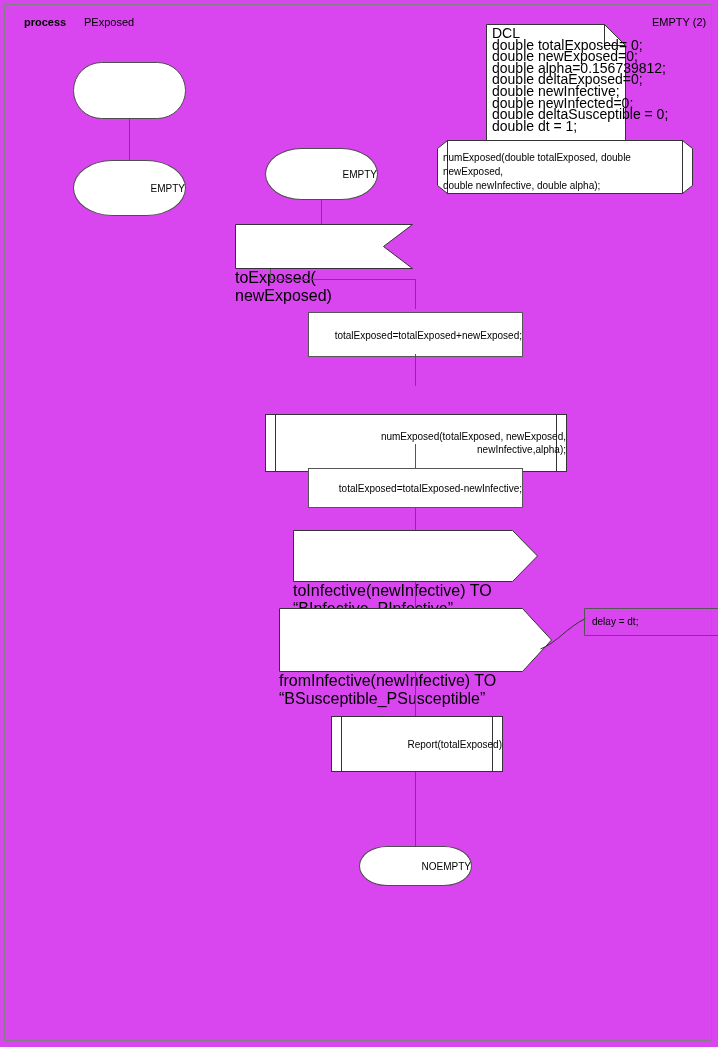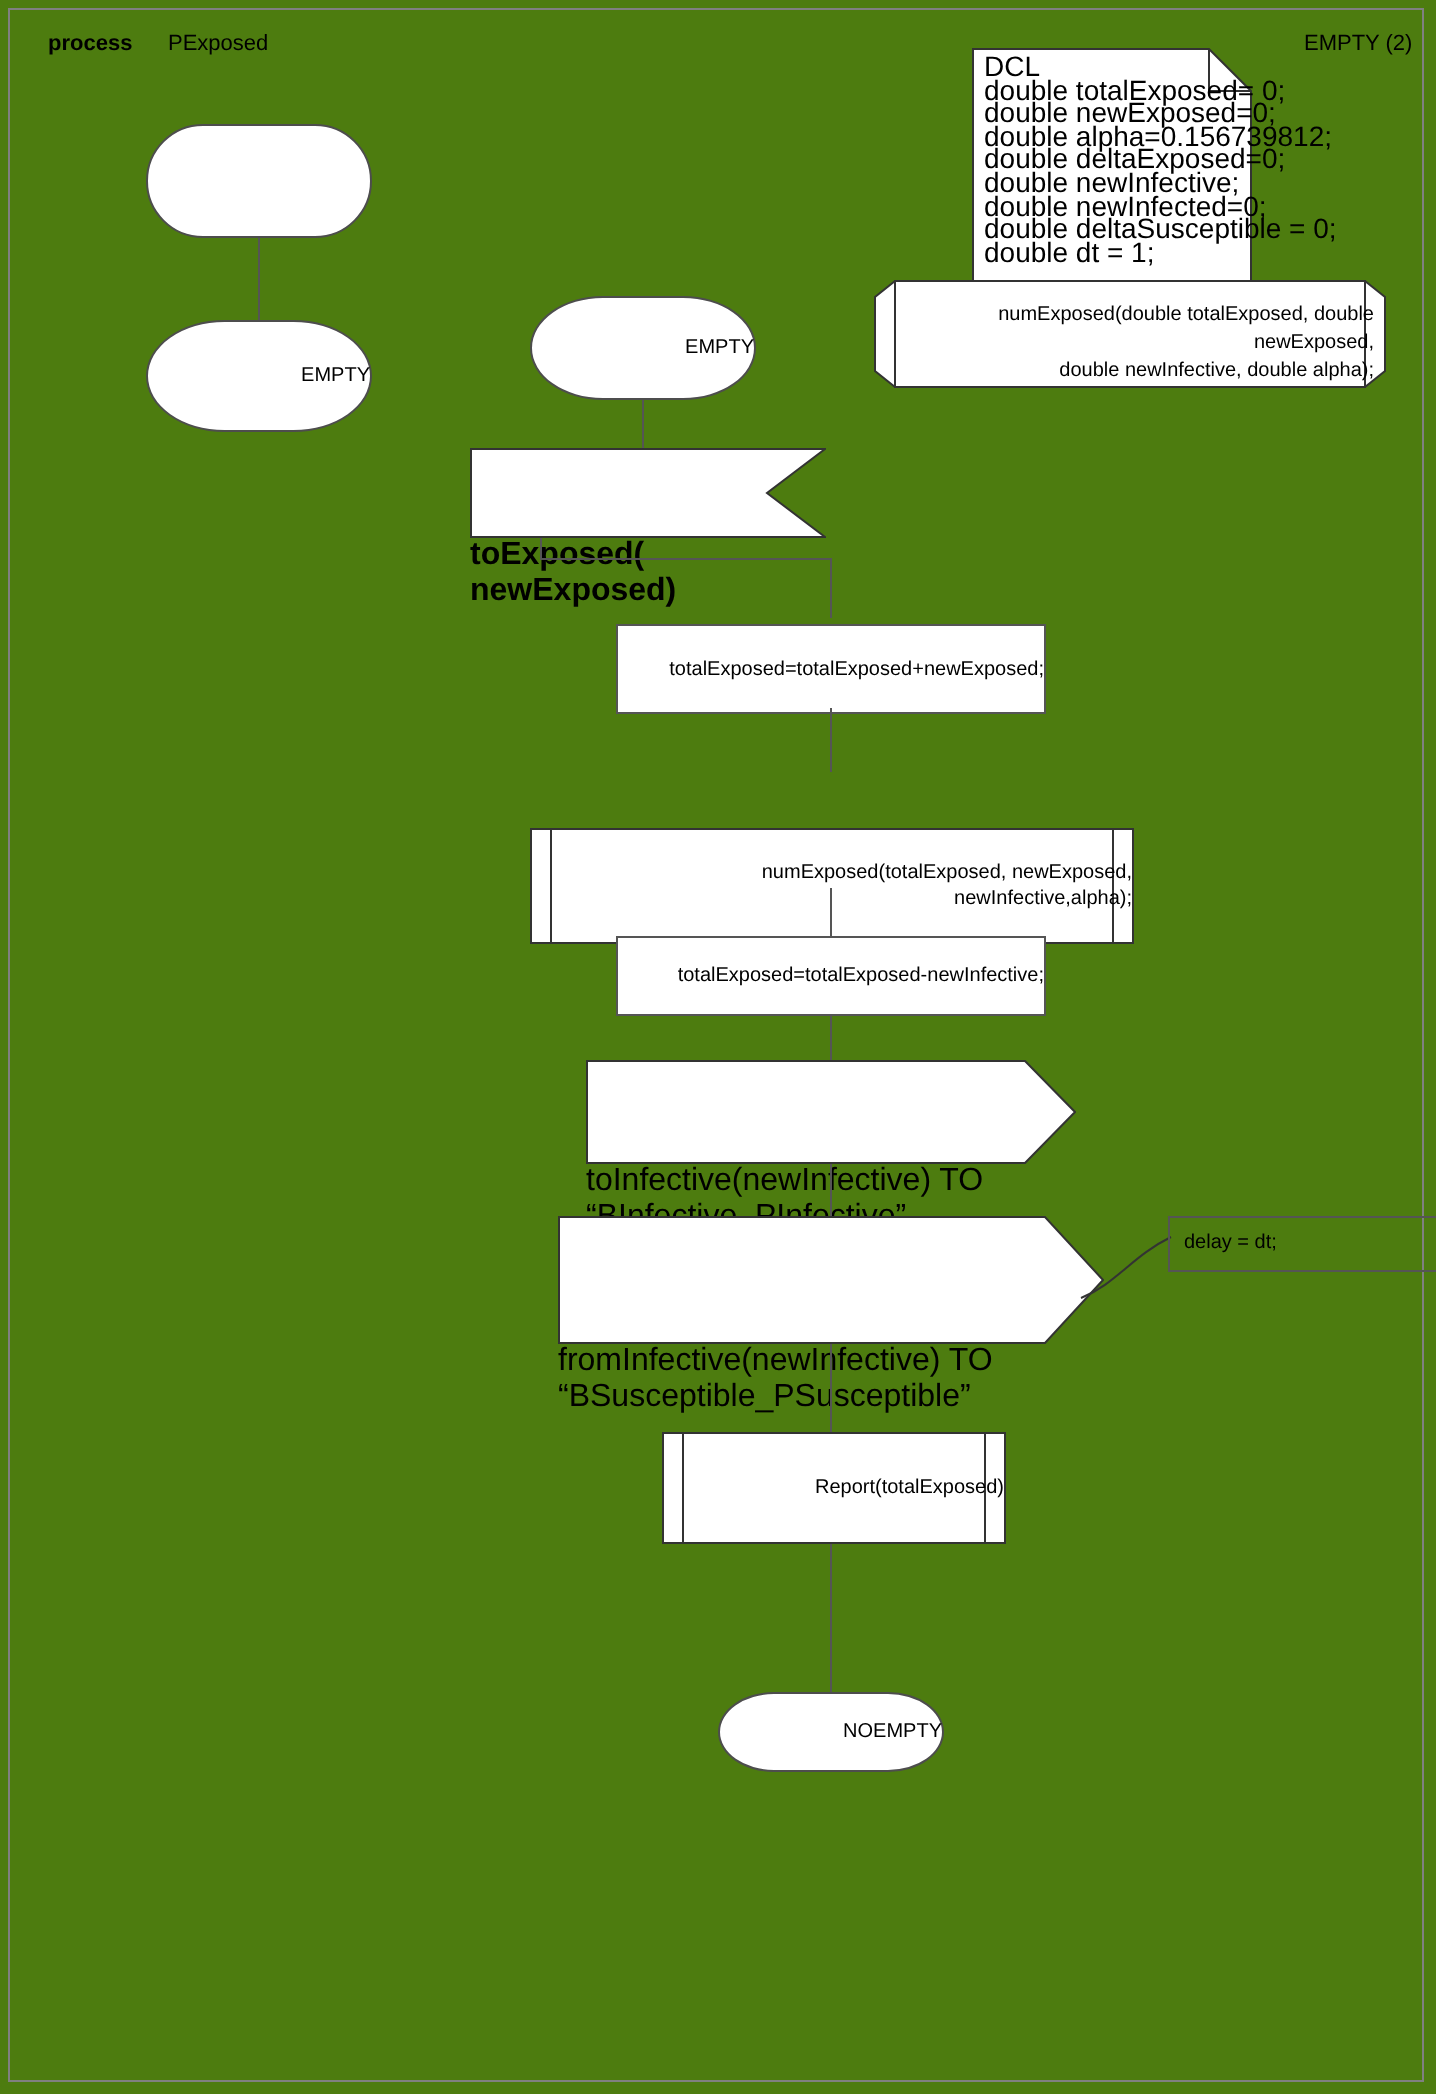--- a/index.html
+++ b/index.html
@@ -9,21 +9,21 @@
     background: #ffffff;
   }
   body {
     font-family: "Liberation Sans", sans-serif;
     color: #000000;
   }
   #page {
     position: relative;
     width: 718px;
     height: 1047px;
-    background: #4d7c0f;
+    background: #d946ef;
     overflow: hidden;
   }
   
   #page-frame {
     position: absolute;
     left: 4px;
     top: 4px;
     width: 708px;
     height: 1037px;
     border: 1px solid #808080;
@@ -107,21 +107,21 @@
   }
   .dcl-text {
     position: absolute;
     font-size: 14px;
     line-height: 11.6px;
     white-space: pre;
   }
   .proc-decl-text {
     position: absolute;
     left: 0; right: 0;
-    text-align: right;
+    text-align: left;
     font-size: 10px;
     line-height: 14px;
     white-space: pre-line;
   }
 </style>
 </head>
 <body>
 
 <div id="page">
 
@@ -170,21 +170,21 @@
 
   <div class="node state-sym" style="left:265px; top:148px; width:113px; height:52px;">
     <div class="txt">EMPTY</div>
   </div>
   <div class="vline" style="left:321px; top:200px; height:24px;"></div>
 
   <div class="svgnode" style="left:235px; top:224px;">
     <svg width="178" height="45" viewBox="0 0 178 45">
       <path d="M0.5,0.5 L177.5,0.5 L148.5,22.5 L177.5,44.5 L0.5,44.5 Z" fill="#ffffff" stroke="#333333" stroke-width="1"></path>
     </svg>
-    <div class="txt" style="left:0; width:150px; top:22px;font-weight:bold;">toExposed( newExposed)</div>
+    <div class="txt" style="left:0; width:150px; top:22px;">toExposed( newExposed)</div>
   </div>
 
   <div class="vline" style="left:270px; top:269px; height:10px;"></div>
   <div class="hline" style="left:270px; top:279px; width:145px;"></div>
   <div class="vline" style="left:415px; top:279px; height:30px;"></div>
 
   <div class="node task-sym" style="left:308px; top:312px; width:215px; height:45px;">
     <div class="txt">totalExposed=totalExposed+newExposed;</div>
   </div>
   <div class="vline" style="left:415px; top:354px; height:32px;"></div>

